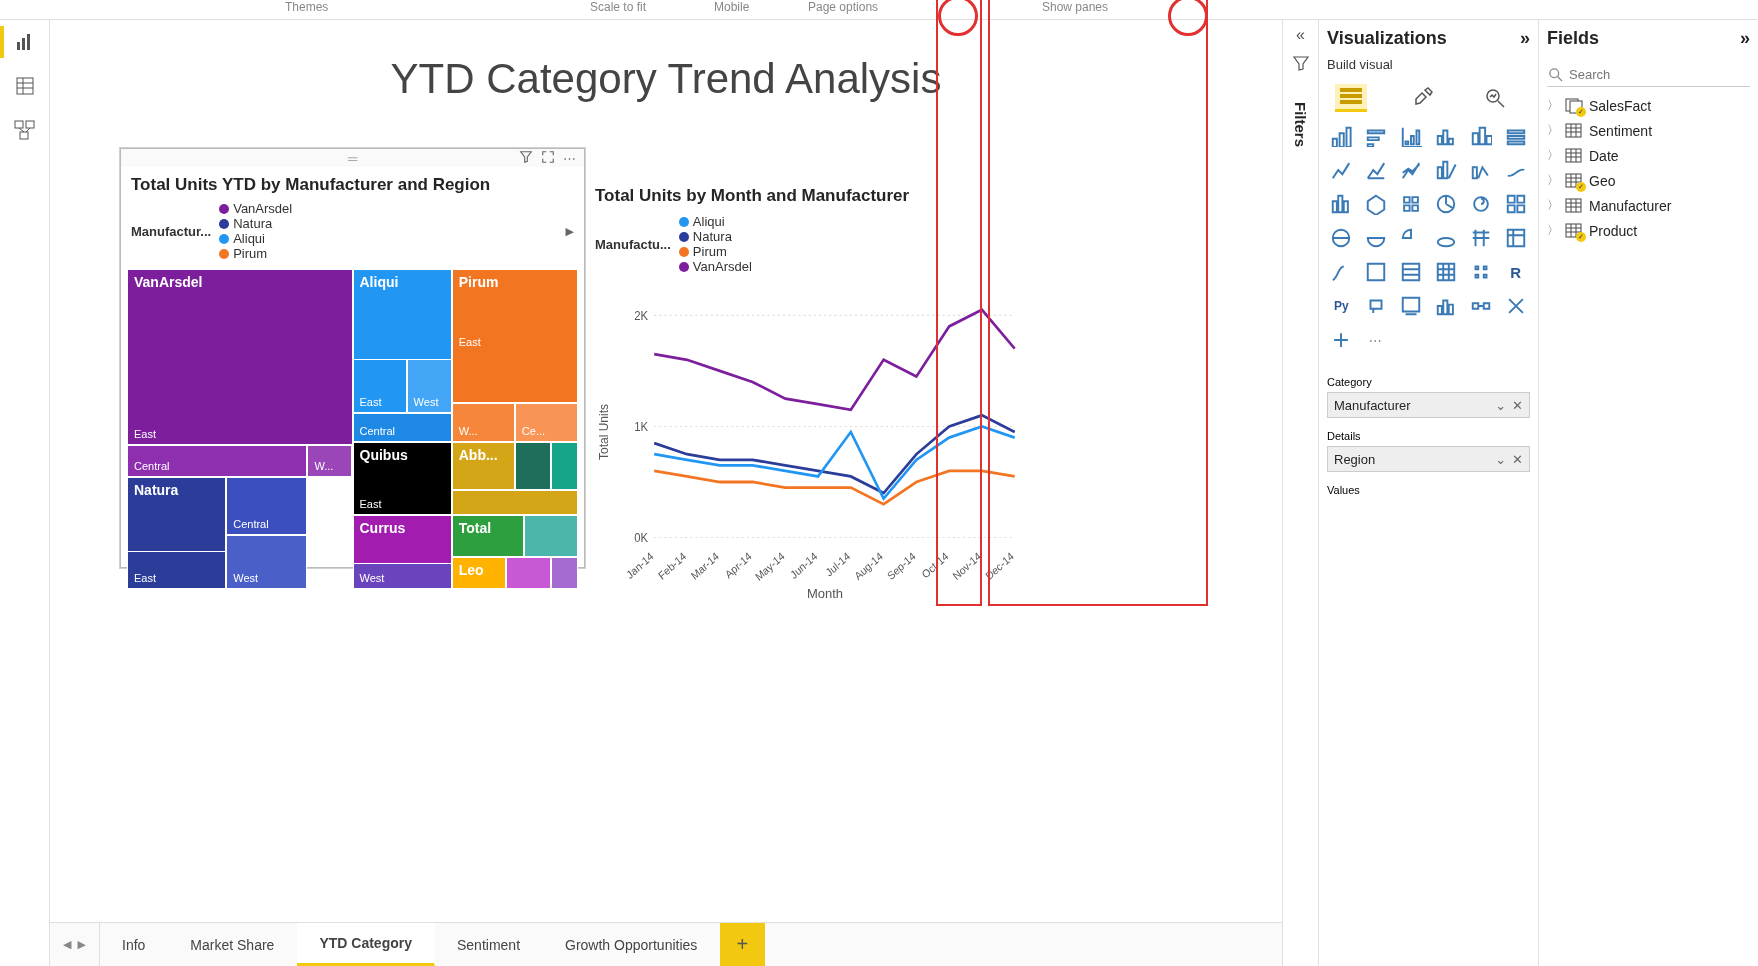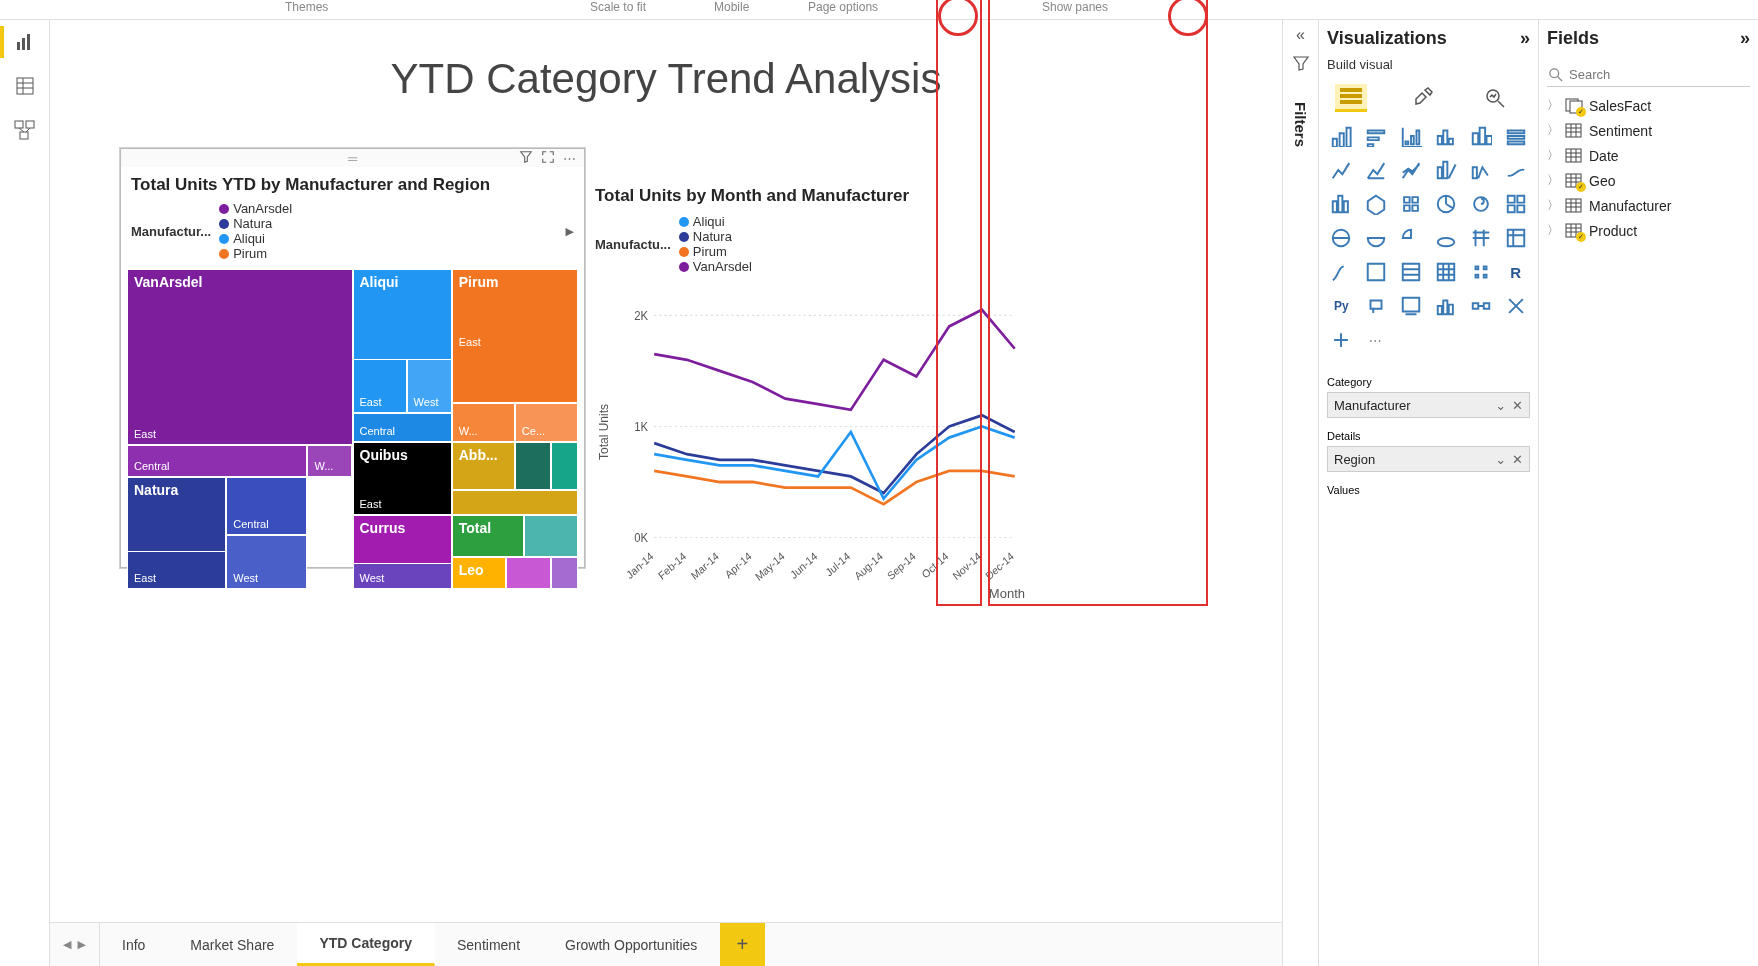--- a/index.html
+++ b/index.html
@@ -27,21 +27,21 @@
 .tm{position:absolute;color:#fff;font-size:12px;padding:4px 6px;overflow:hidden;border:1px solid #fff}
 .tm .lbl-big{font-size:14px;font-weight:600}
 .tm .lbl-reg{font-size:11px;position:absolute}
 .linechart-vis{position:absolute;left:545px;top:160px;width:430px;height:400px}
 .linechart-vis .vis-title{font-size:17px;font-weight:600;padding:6px 0 4px}
 .linechart-vis .vis-legend{padding:4px 0 8px}
 .chart-area{display:flex;height:300px}
 .y-axis-label{writing-mode:vertical-rl;transform:rotate(180deg);font-size:12px;color:#555;text-align:center;padding:0 2px}
 .plot{flex:1;position:relative}
 .plot svg{width:100%;height:100%}
-.x-axis-label{text-align:right;font-size:13px;color:#555;margin-top:4px;margin-left:30px}
+.x-axis-label{text-align:center;font-size:13px;color:#555;margin-top:4px;margin-left:30px}
 .tabs{height:44px;border-top:1px solid #e0e0e0;display:flex;align-items:stretch;background:#fafafa}
 .tab-nav{width:50px;display:flex;align-items:center;justify-content:center;gap:6px;color:#888;border-right:1px solid #e0e0e0}
 .tab{padding:0 22px;display:flex;align-items:center;color:#444;cursor:pointer;font-size:14px;border-right:1px solid transparent}
 .tab.active{background:#fff;border-bottom:3px solid #f2c811;font-weight:600}
 .tab.add{background:#f2c811;width:44px;justify-content:center;font-size:20px;color:#555}
 .filters-pane{width:36px;border-left:1px solid #e0e0e0;display:flex;flex-direction:column;align-items:center;padding-top:6px;position:relative}
 .filters-pane .chev{font-size:16px;color:#555;cursor:pointer}
 .filters-label{writing-mode:vertical-rl;font-size:15px;font-weight:600;margin-top:30px}
 .vis-pane{width:220px;border-left:1px solid #e0e0e0;display:flex;flex-direction:column;padding:6px 8px 0;position:relative}
 .pane-head{display:flex;align-items:center;justify-content:space-between;font-size:18px;font-weight:600;padding:2px 0 8px}

